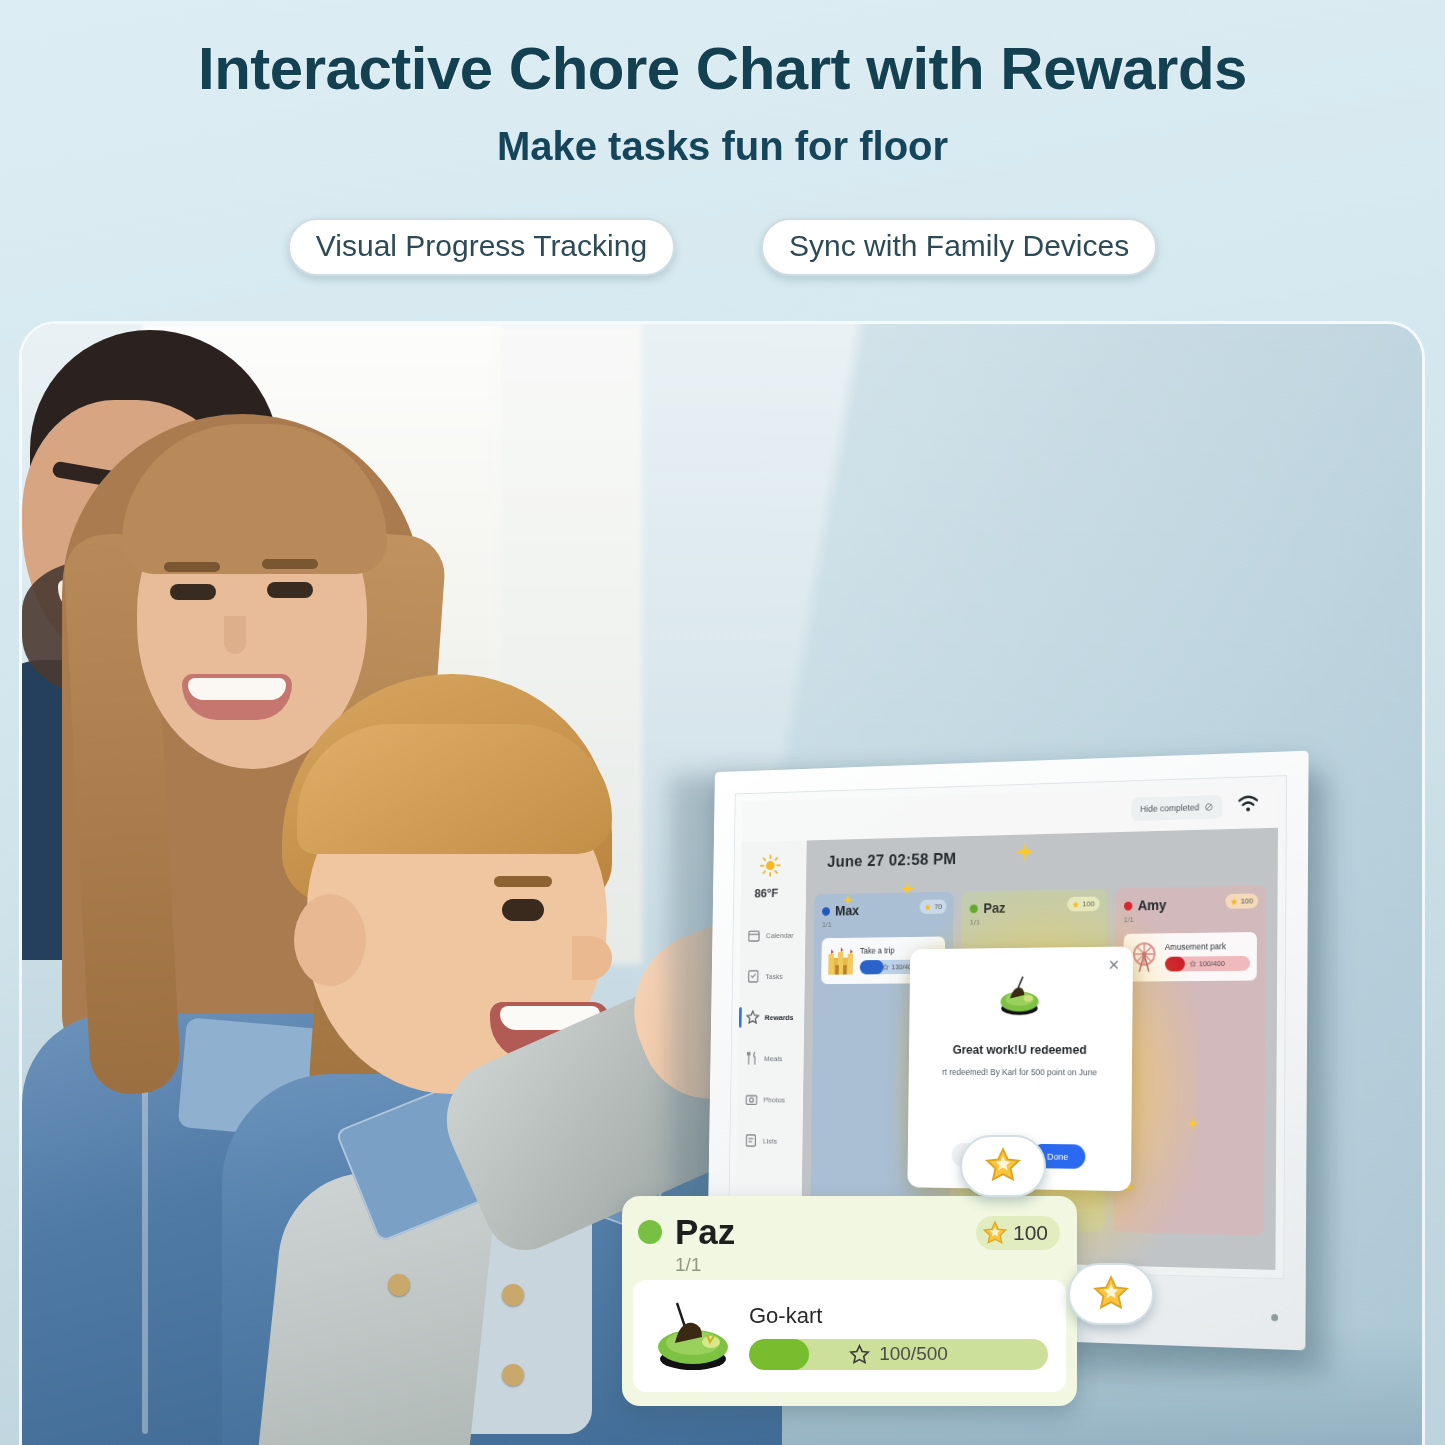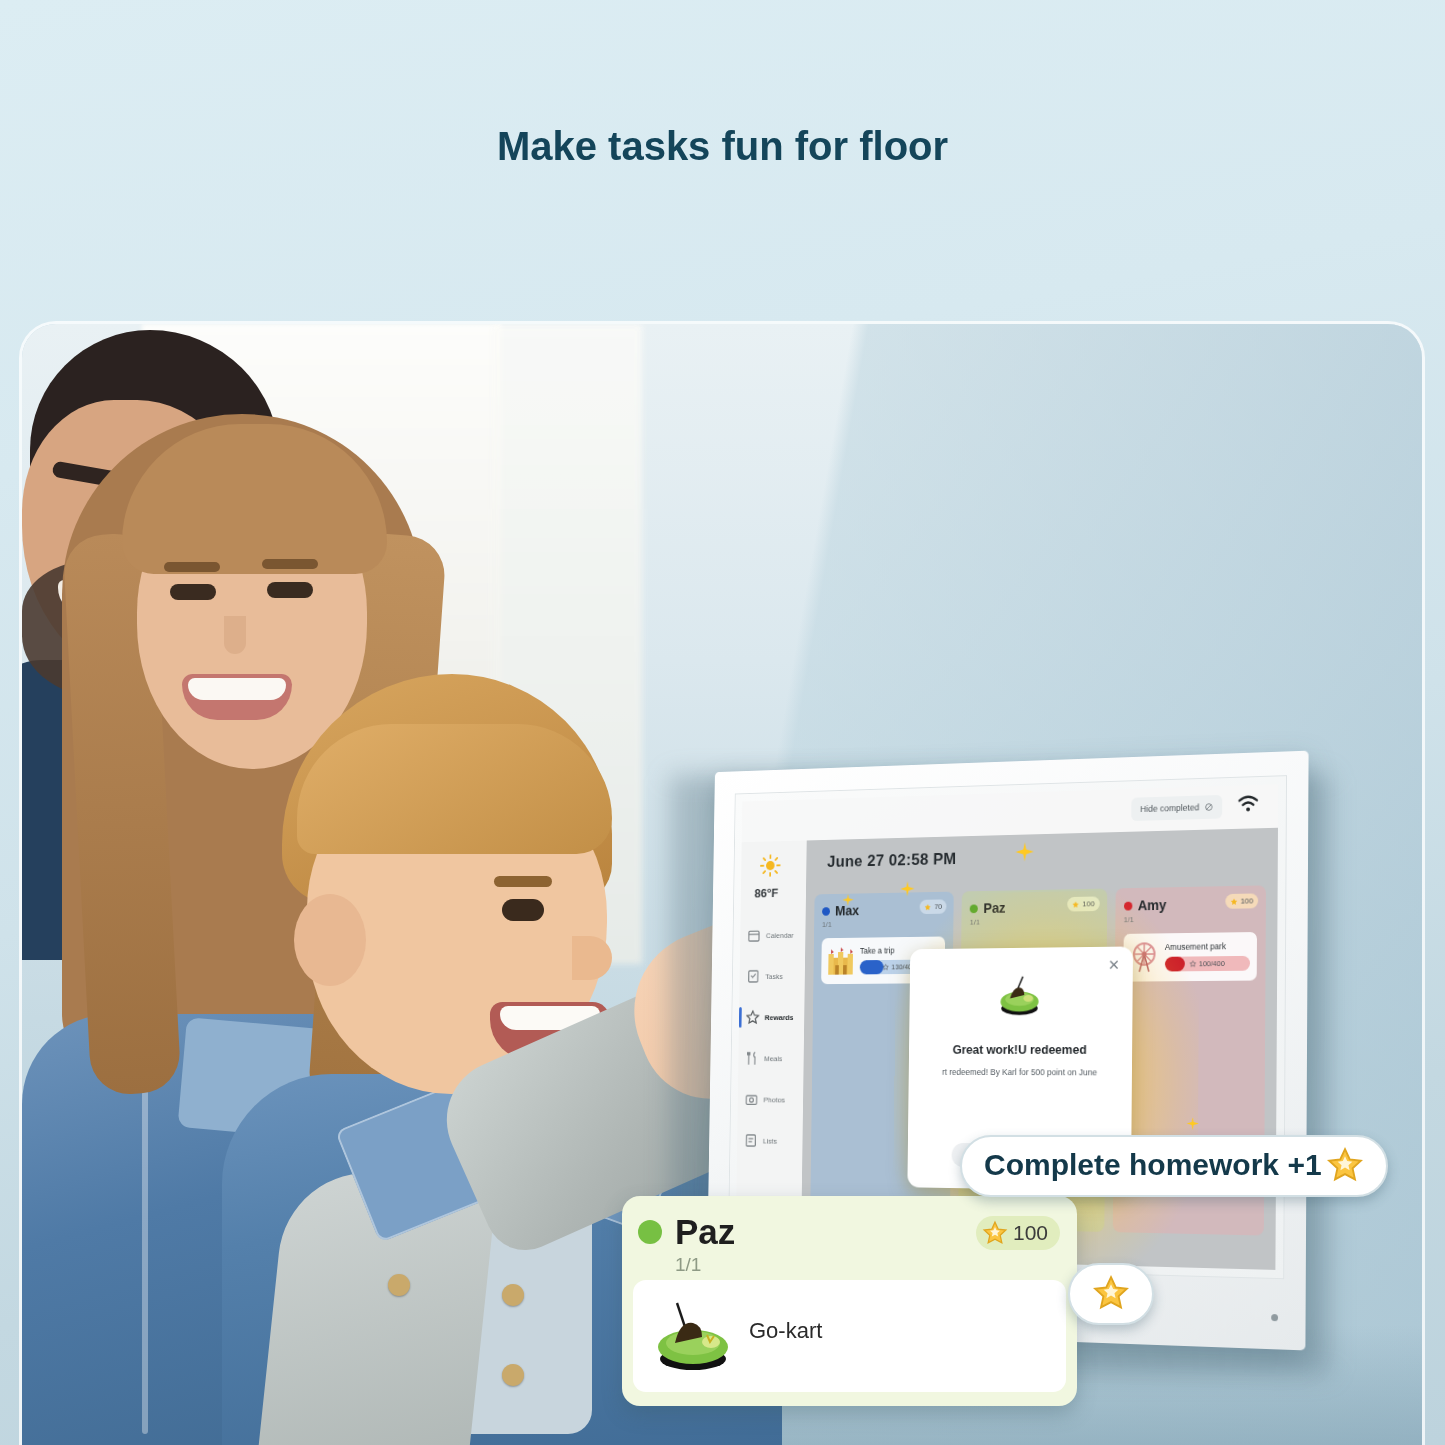--- a/index.html
+++ b/index.html
@@ -268,21 +268,26 @@
   .pc-right { flex:1; }
   .pc-title { font-size:22px; color:#2a2a2a; margin-bottom:10px; }
   .pc-bar { position:relative; height:31px; background:#cde09a; border-radius:16px; overflow:hidden; }
   .pc-fill { position:absolute; left:0; top:0; width:20%; height:100%; background:#78bd2e; border-radius:16px; }
   .pc-txt { position:absolute; left:0; top:0; width:100%; height:100%; display:flex; align-items:center; justify-content:center; gap:9px; font-size:19px; color:#4c4c4c; }
 </style>
 </head>
 <body>
 
 <div class="header">
+  <div class="title">Interactive Chore Chart with Rewards</div>
   <div class="subtitle">Make tasks fun for floor</div>
+  <div class="pill-row r1">
+    <div class="pill">Visual Progress Tracking</div>
+    <div class="pill">Sync with Family Devices</div>
+  </div>
 </div>
 
 <div class="photo-panel">
   <div class="room"></div>
   <div class="room-window"></div>
   <div class="room-window2"></div>
   <div class="room-floor"></div>
 
   <div class="dad">
     <div class="dad-body"></div>
@@ -564,21 +569,20 @@
 
           </div>
         </div>
       </div>
       <div class="tablet-dot"></div>
     </div>
   </div>
 </div>
 
 <div class="callout" id="callout-homework">
-  <span>Complete homework +1</span>
   <svg width="38" height="38" viewBox="0 0 24 24">
     <path d="M12 2 l3 6.5 l7 .8 l-5.2 4.8 l1.5 7 L12 17.8 L5.7 21.1 l1.5 -7 L2 9.3 l7 -.8 z" fill="#fbc540" stroke="#e0a51f" stroke-width="1.2"></path>
     <path d="M12 6.5 l1.4 3 l3.2 .4 l-2.4 2.2 l.7 3.2 L12 13.6 l-2.9 1.7 l.7 -3.2 L7.4 9.9 l3.2 -.4 z" fill="#fff6d8"></path>
   </svg>
 </div>
 
 <div class="callout" id="callout-sweep">
   <svg width="38" height="38" viewBox="0 0 24 24">
     <path d="M12 2 l3 6.5 l7 .8 l-5.2 4.8 l1.5 7 L12 17.8 L5.7 21.1 l1.5 -7 L2 9.3 l7 -.8 z" fill="#fbc540" stroke="#e0a51f" stroke-width="1.2"></path>
     <path d="M12 6.5 l1.4 3 l3.2 .4 l-2.4 2.2 l.7 3.2 L12 13.6 l-2.9 1.7 l.7 -3.2 L7.4 9.9 l3.2 -.4 z" fill="#fff6d8"></path>
@@ -603,15 +607,24 @@
       <path d="M26 4 L36 34" stroke="#1b1b1b" stroke-width="2.4" fill="none"></path>
       <ellipse cx="42" cy="60" rx="33" ry="11" fill="#111111"></ellipse>
       <ellipse cx="42" cy="48" rx="35" ry="17" fill="#7ec243"></ellipse>
       <ellipse cx="42" cy="44" rx="27" ry="12" fill="#9ad15c"></ellipse>
       <path d="M24 44 q5 -22 18 -20 q9 2 9 14 z" fill="#3a2a14"></path>
       <ellipse cx="60" cy="43" rx="9" ry="6" fill="#d7e88a"></ellipse>
       <path d="M56 36 l3 7 l4 -6" stroke="#c8b122" stroke-width="2" fill="none"></path>
     </svg>
     <div class="pc-right">
       <div class="pc-title">Go-kart</div>
+      <div class="pc-bar">
+        <div class="pc-fill"></div>
+        <div class="pc-txt">
+          <svg width="21" height="21" viewBox="0 0 24 24">
+            <path d="M12 2 l3 6.5 l7 .8 l-5.2 4.8 l1.5 7 L12 17.8 L5.7 21.1 l1.5 -7 L2 9.3 l7 -.8 z" fill="none" stroke="#3a3a3a" stroke-width="1.8"></path>
+          </svg>
+          <span>100/500</span>
+        </div>
+      </div>
     </div>
   </div>
 </div>
 
 </body></html>

